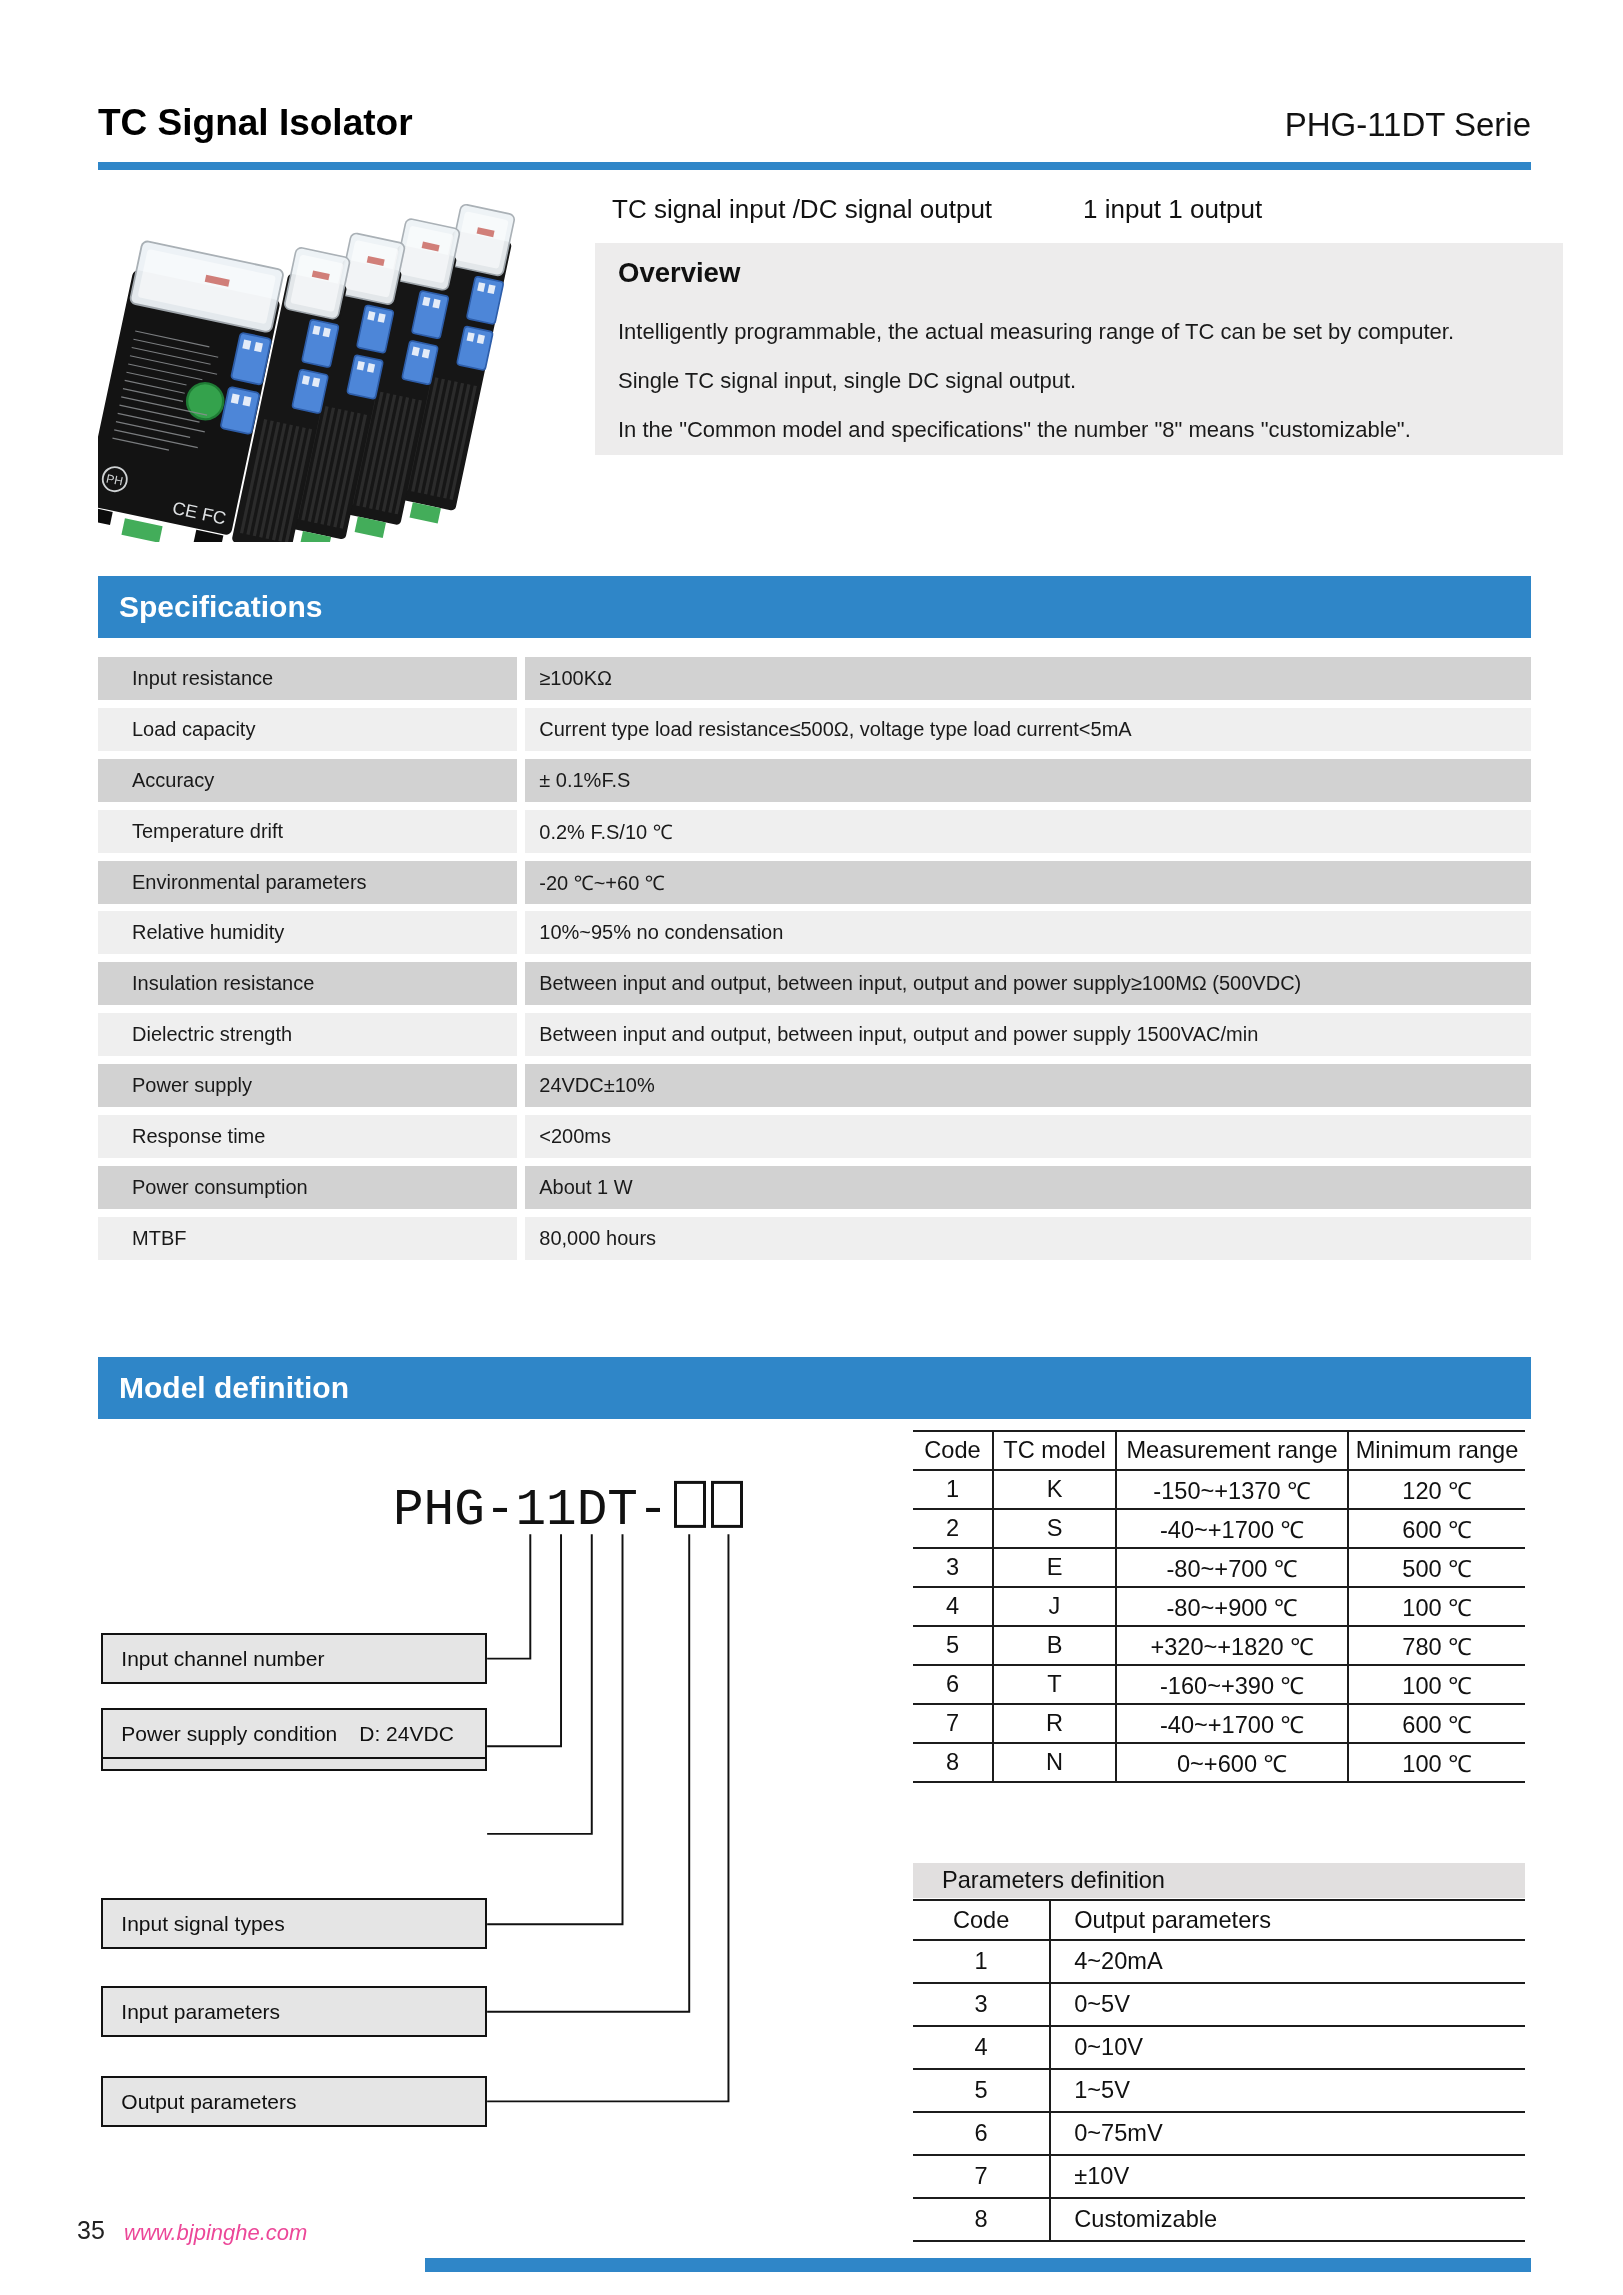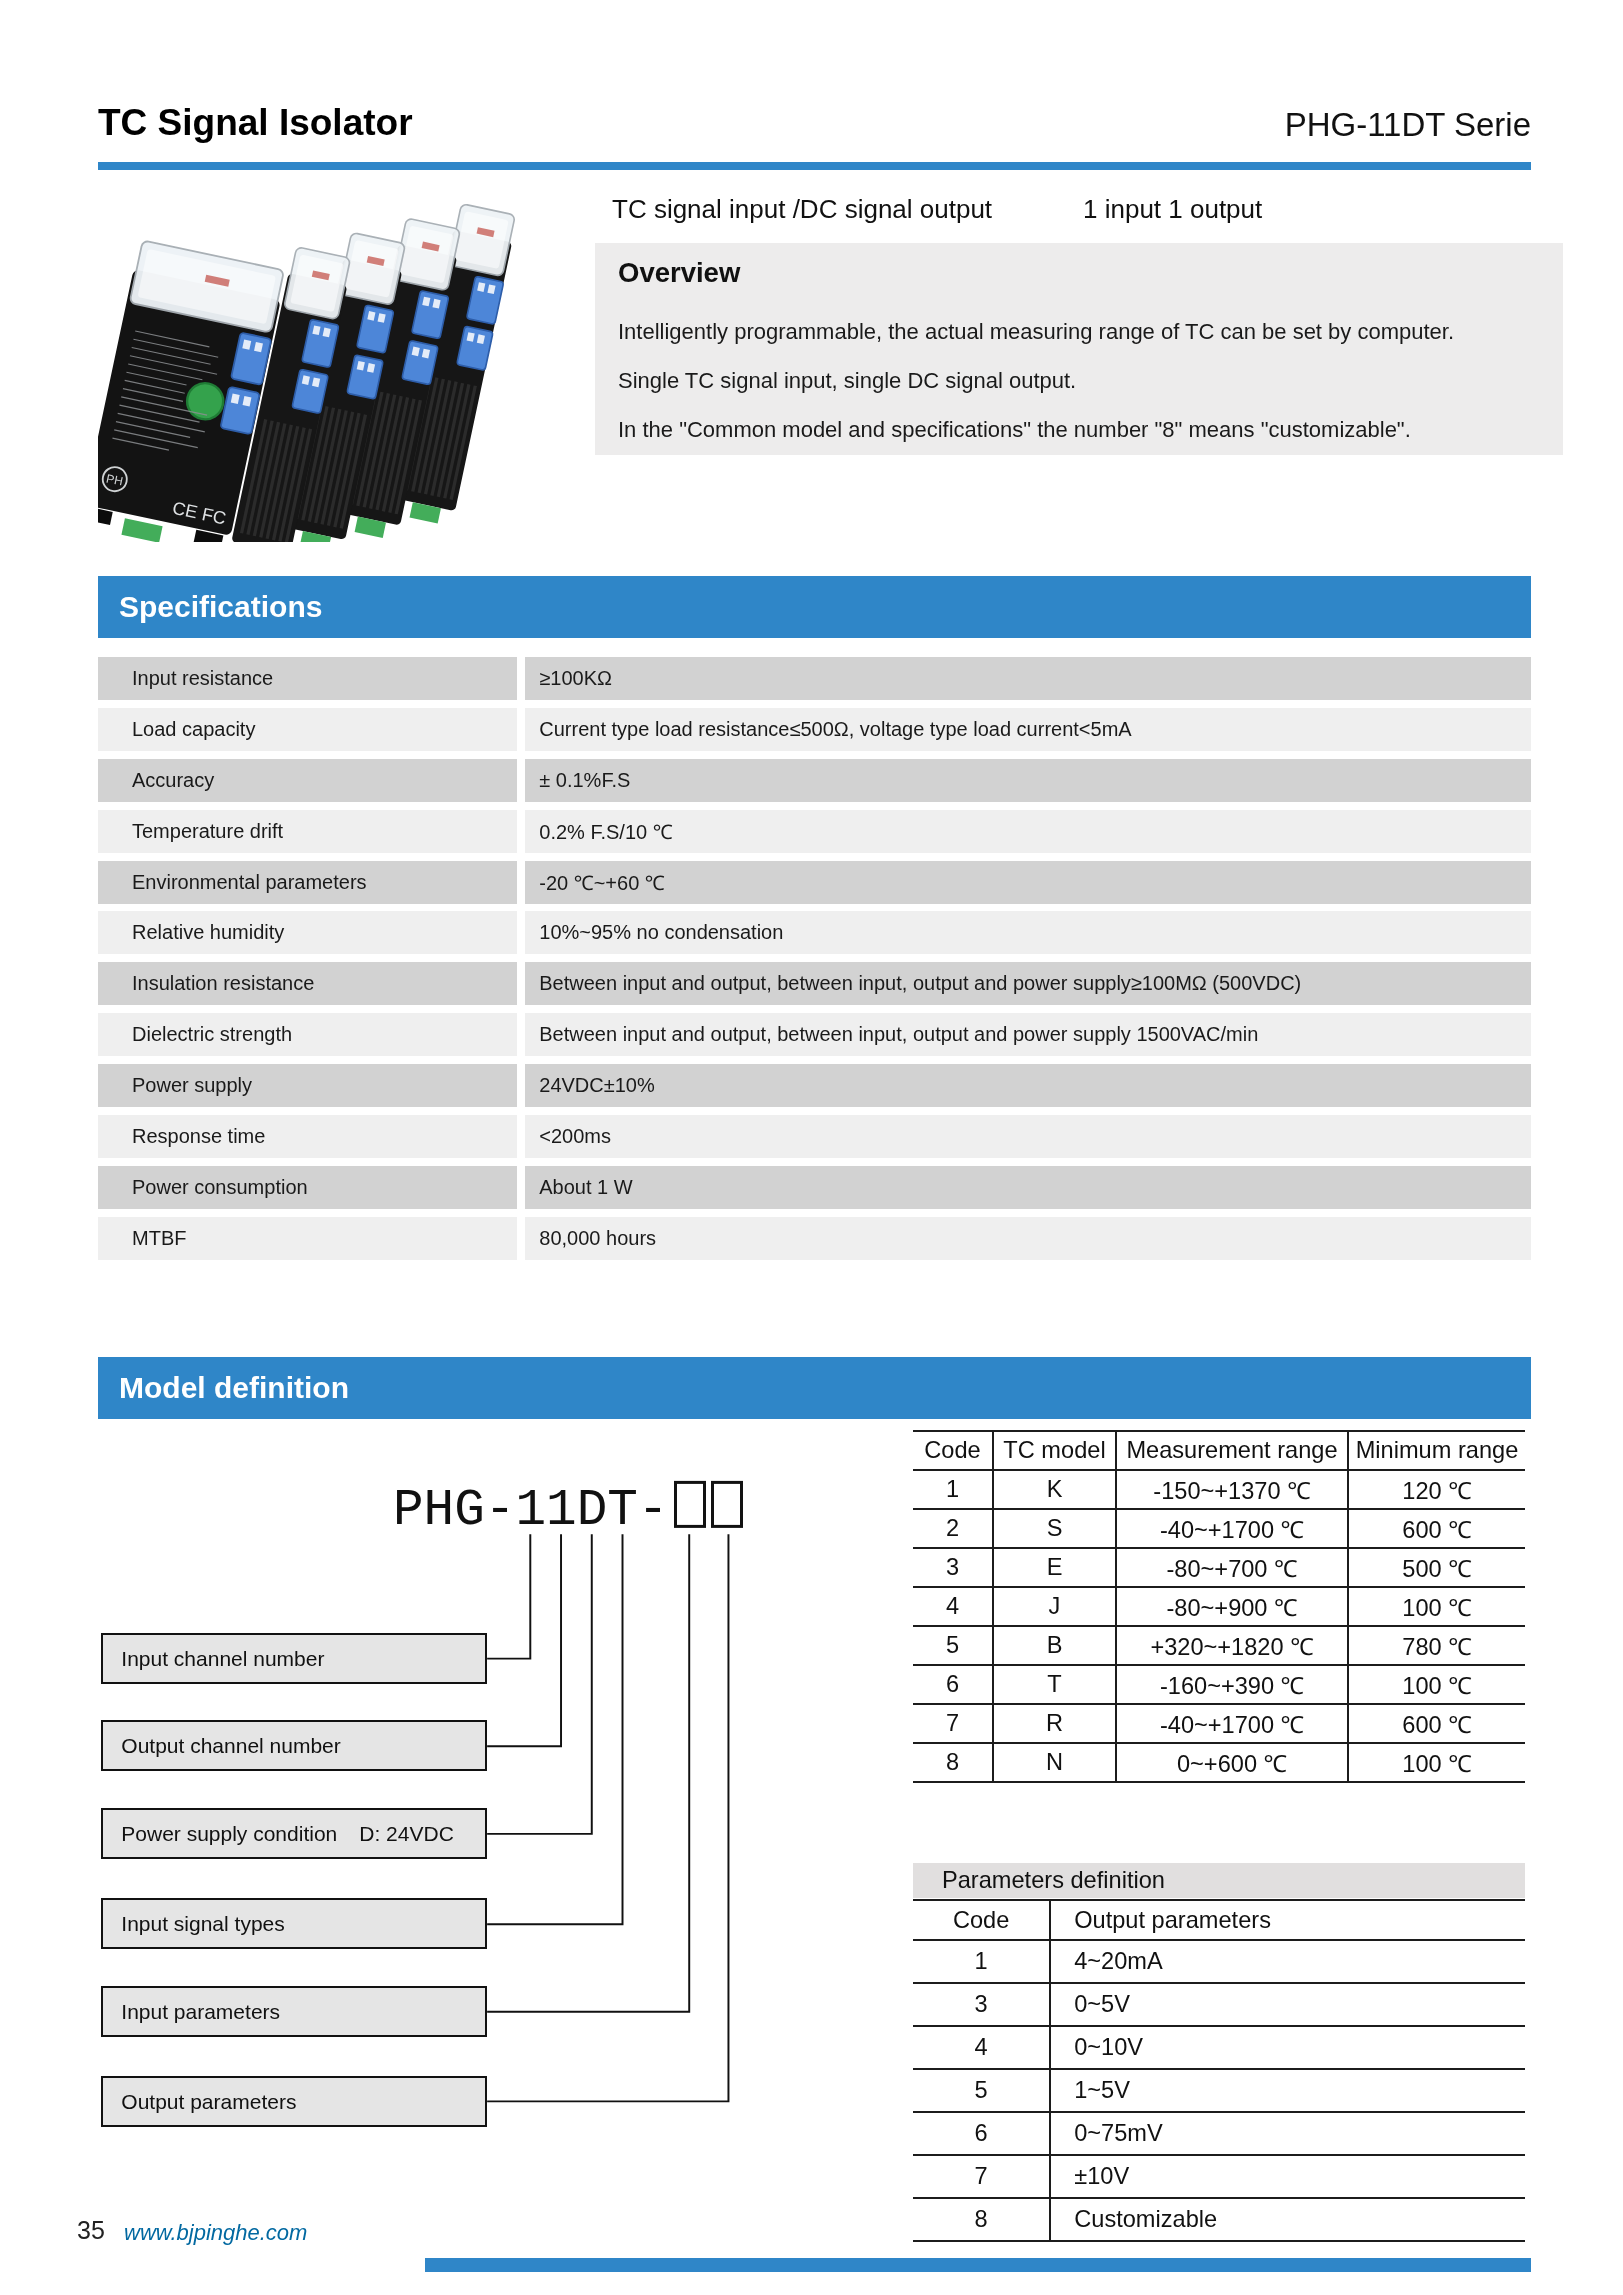--- a/index.html
+++ b/index.html
@@ -42,42 +42,42 @@
   .spec-row:nth-child(even) .lbl,.spec-row:nth-child(even) .val{background:#EFEFEF;}
 
   
   .model-code{position:absolute;left:393px;top:1477px;font-family:"Liberation Mono",monospace;
               font-size:51px;color:#111;white-space:nowrap;}
   .model-code .sq{display:inline-block;width:26px;height:41px;border:3.3px solid #111;background:#fff;
                   margin-left:5.2px;transform:translateY(3.9px);}
   .callout{position:absolute;left:101px;width:386px;height:51px;border:2px solid #111;background:#e5e5e5;
            box-sizing:border-box;display:flex;align-items:center;padding-left:18.3px;font-size:21px;color:#111;}
   .callout .note{margin-left:22px;}
-  #co-0{top:1633px;} #co-1{top:1720px;} #co-2{top:1808px;}
+  #co-0{top:1633px;} #co-1{top:1720px;} #co-2{top:1708px;}
   #co-3{top:1898px;} #co-4{top:1986px;} #co-5{top:2076px;}
   .connectors{position:absolute;left:98px;top:1472px;width:654px;height:661px;}
 
   
   .mini{position:absolute;left:913px;width:612px;}
   #rtd{top:1429px;} #params{top:1863px;}
   .mini .mttl{height:35px;background:#E1DFDF;font-size:23.6px;line-height:35px;padding-left:29px;
               box-sizing:border-box;color:#111;}
   .mini table{border-collapse:collapse;width:100%;margin-top:1.3px;table-layout:fixed;}
   .mini th,.mini td{border-top:2.6px solid #1c1c1c;border-bottom:2.6px solid #1c1c1c;
                     font-size:23.6px;font-weight:400;color:#111;text-align:center;padding:0;}
   .mini th+th,.mini td+td{border-left:2px solid #1c1c1c;}
   #rtd th{height:37px;} #rtd td{height:37px;}
   #params th{height:38px;} #params td{height:41px;}
   #params th.left,#params td.left{text-align:left;padding-left:23px;}
   #rtd col.c0{width:80px;} #rtd col.c1{width:123px;} #rtd col.c2{width:232px;} #rtd col.c3{width:177px;}
   #params col.c0{width:137px;} #params col.c1{width:474px;}
 
   
   .foot-num{position:absolute;left:77px;top:2216px;font-size:25px;color:#222;}
-  .foot-site{position:absolute;left:124px;top:2220px;font-size:22px;font-style:italic;color:#0369a1;}
+  .foot-site{position:absolute;left:124px;top:2220px;font-size:22px;font-style:italic;color:#ec4899;}
   .foot-bar{position:absolute;left:425px;top:2258px;width:1106px;height:14.4px;background:#2F86C8;}
 </style>
 </head>
 <body>
 
 <div id="page">
 
   <div class="hdr">
     <span class="title">TC Signal Isolator</span>
     <span class="series">PHG-11DT Serie</span>

